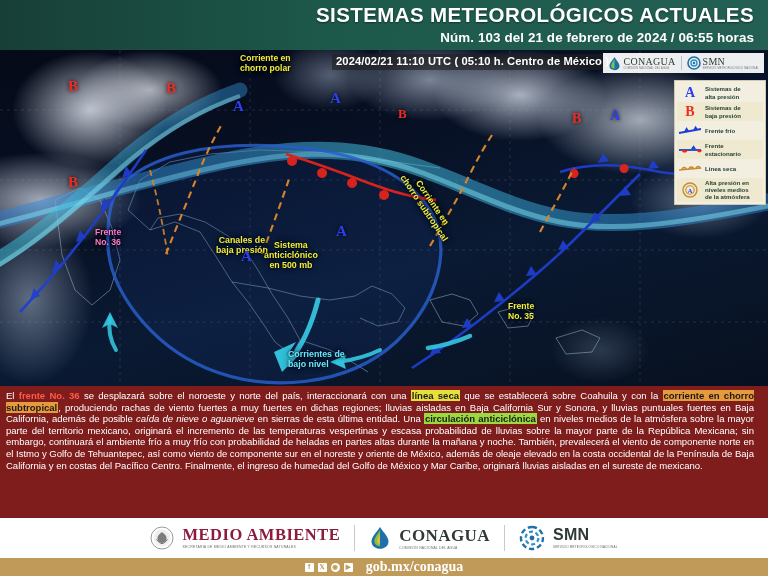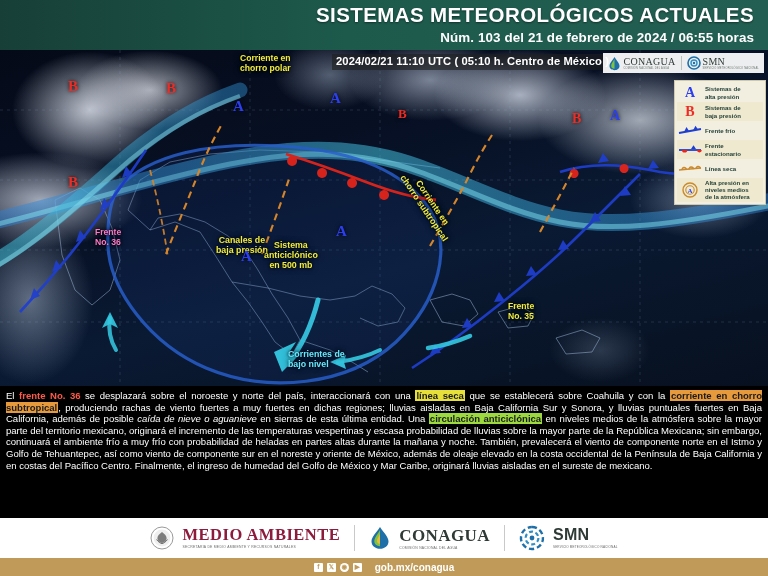--- a/index.html
+++ b/index.html
@@ -72,21 +72,21 @@
   .lg-row { display:flex; align-items:center; gap:3px; min-height:19px; padding:1px 1px; }
   .lg-sym { width:24px; flex:0 0 24px; height:17px; position:relative;
             display:flex; align-items:center; justify-content:center; }
   .lg-txt { font-size:6.1px; color:#1d3b33; line-height:1.18; font-weight:bold; }
   .lg-row.alt { background:#efe9cf; }
   .lg-A { color:#2b3ff0; font-size:14px; font-weight:bold; font-family:"Liberation Serif", serif; }
   .lg-B { color:#ef2b23; font-size:14px; font-weight:bold; font-family:"Liberation Serif", serif; }
 
   
   .textblock { position:absolute; left:0; top:386px; width:768px; height:132px;
-               background:#000000; padding:4px 6px 0 6px; }
+               background:#7f1d1d; padding:4px 14px 0 6px; }
   .para { font-size:9.55px; line-height:1.215; color:#ffffff; text-align:justify;
           letter-spacing:-0.02px; }
   .hl-yellow { background:#e8e03a; color:#1a1a1a; padding:0 1px; font-weight:bold; }
   .hl-orange { background:#e79a3c; color:#1a1a1a; padding:0 1px; font-weight:bold; }
   .hl-green  { background:#9bd93f; color:#1a1a1a; padding:0 1px; font-weight:bold; }
   .hl-red    { color:#ff5a4a; font-weight:bold; }
   .it { font-style:italic; }
 
   
   .footer { position:absolute; left:0; top:518px; width:768px; height:40px;
@@ -102,21 +102,21 @@
   .f-smn-txt { font-family:"Liberation Sans", sans-serif; font-size:16px; color:#2f3a36;
                font-weight:bold; letter-spacing:.3px; line-height:1; }
   .f-smn-sub { font-size:3.1px; color:#6b6b6b; letter-spacing:.15px; margin-top:2px; }
 
   .socialbar { position:absolute; left:0; top:558px; width:768px; height:18px;
                background:#bf9a58; display:flex; align-items:center; justify-content:center; gap:4px; }
   .sicon { width:9px; height:9px; background:#ffffff; border-radius:1px;
            display:flex; align-items:center; justify-content:center;
            font-size:6.5px; color:#bf9a58; font-weight:bold; line-height:1; }
   .sicon.circle { border-radius:50%; }
-  .surl { font-size:10px; color:#ffffff; font-weight:bold; margin-left:9px; }
+  .surl { font-size:14px; color:#ffffff; font-weight:bold; margin-left:9px;font-family:Liberation Serif, serif; }
 </style>
 </head>
 <body>
 
 <div id="page">
 
   <div class="header">
     <div class="header-title">SISTEMAS METEOROLÓGICOS ACTUALES</div>
     <div class="header-sub">Núm. 103 del 21 de febrero de 2024 / 06:55 horas</div>
   </div>

